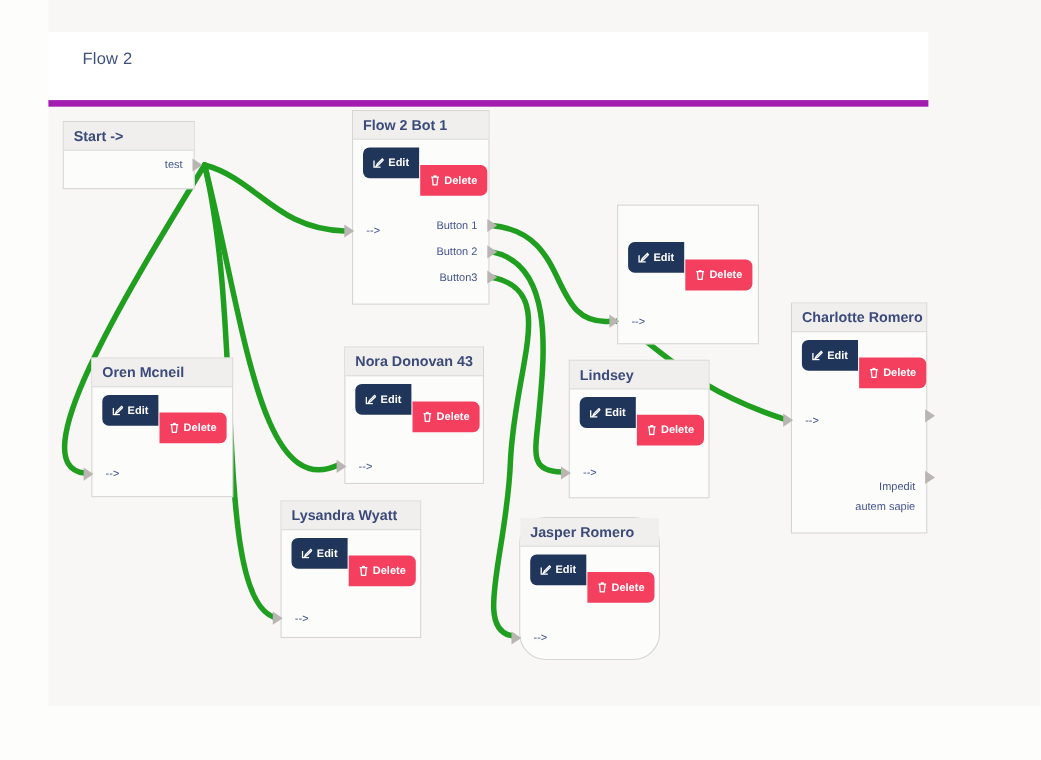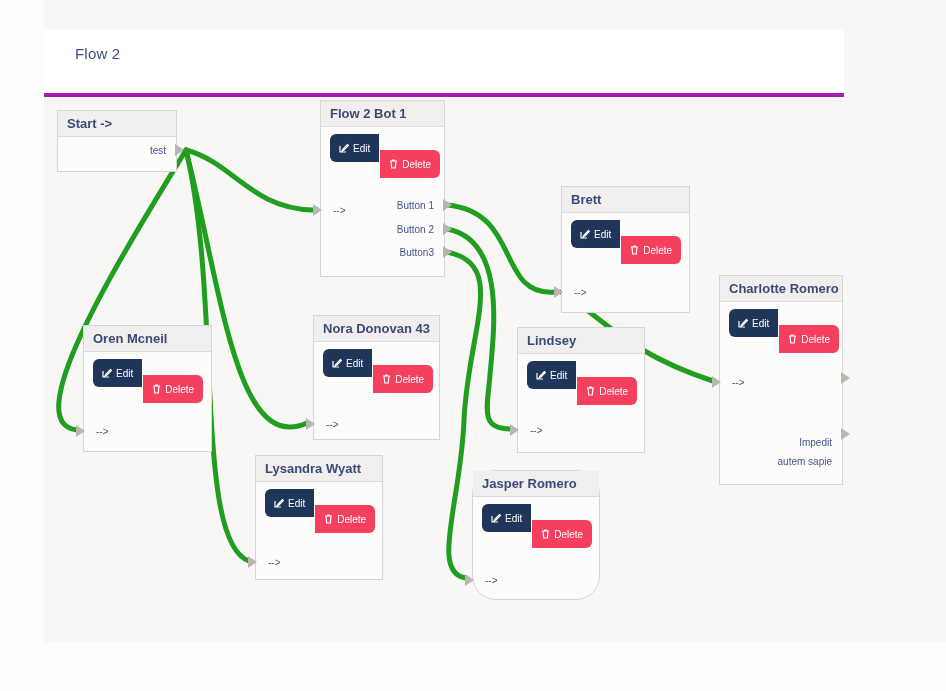--- a/index.html
+++ b/index.html
@@ -1,29 +1,29 @@
 <!DOCTYPE html>
 <html><head>
 <meta charset="utf-8">
 <style>
   * { margin:0; padding:0; box-sizing:border-box; }
   html,body { width:946px; height:691px; background:#fdfdfc; font-family:"Liberation Sans", sans-serif; overflow:hidden; }
   .stage { position:relative; width:946px; height:691px; }
 
   .canvas { position:absolute; left:44px; top:0; width:902px; height:642px; background:#f8f7f6; }
-  .header-card { position:absolute; left:44px; top:29px; width:800px; height:68px; background:#ffffff; border-bottom:4px solid #a21caf; }
+  .header-card { position:absolute; left:44px; top:29px; width:800px; height:68px; background:#ffffff; border-bottom:6px solid #a21caf; }
   .page-title { position:absolute; left:31px; top:16px; font-size:15px; color:#3f4f7d; letter-spacing:.2px; }
 
   svg.wires { position:absolute; left:0; top:0; z-index:1; pointer-events:none; }
   svg.wires path { stroke:#1f9e1f; stroke-width:5; fill:none; stroke-linecap:round; }
 
   .node { position:absolute; z-index:2; background:#fcfcfb; border:1px solid #d7d5d4; }
   .node-header { height:26px; background:#f0efee; border-bottom:1px solid #ddd; color:#3b4a78; font-size:13px; font-weight:bold; line-height:26px; padding:0 9px; white-space:nowrap; overflow:hidden; }
   .btn-row { position:absolute; left:9px; top:33px; display:flex; }
-  .btn { display:flex; align-items:center; gap:4px; color:#fff; font-size:10px; font-weight:normal; height:21px; padding:14px 9px; cursor:pointer; }
+  .btn { display:flex; align-items:center; gap:4px; color:#fff; font-size:10px; font-weight:bold; height:21px; padding:14px 9px; cursor:pointer; }
   .btn-edit { background:#20355a; border-radius:6px 0 0 6px; margin-right:1px; }
   .btn-delete { background:#f43f5f; border-radius:0 6px 6px 0;margin-top:16px; }
   .btn svg { display:block; }
 
   .port-label { position:absolute; font-size:10px; color:#44548c; white-space:nowrap; }
   .port-label.right { text-align:right; }
   .tri { position:absolute; width:0; height:0; border-top:6px solid transparent; border-bottom:6px solid transparent; border-left:9px solid #b9b5b3; }
   .wrap-out { position:absolute; font-size:10px; color:#44548c; text-align:right; line-height:1.9; }
 </style>
 </head>
@@ -76,21 +76,20 @@
     <span class="tri" style="left:-8px; top:103px;"></span>
     <div class="port-label right" style="right:10px; top:99px;">Button 1</div>
     <span class="tri" style="right:-8px; top:98px;"></span>
     <div class="port-label right" style="right:10px; top:123px;">Button 2</div>
     <span class="tri" style="right:-8px; top:122px;"></span>
     <div class="port-label right" style="right:10px; top:146px;">Button3</div>
     <span class="tri" style="right:-8px; top:145px;"></span>
   </div>
 
   <div class="node" style="left:561px; top:186px; width:129px; height:127px;">
-    <div class="node-header">Brett</div>
     <div class="btn-row">
       <div class="btn btn-edit">
           <span>
             <svg width="10" height="10" viewBox="0 0 10 10">
               <path d="M1 3 v6 h6 M8.5 1.5 L4 6 l-1 2 2-1 4.5-4.5 z" stroke="#fff" stroke-width="1.2" fill="none"></path>
             </svg>
           </span>
           <span>Edit</span>
         </div>
       <div class="btn btn-delete">

